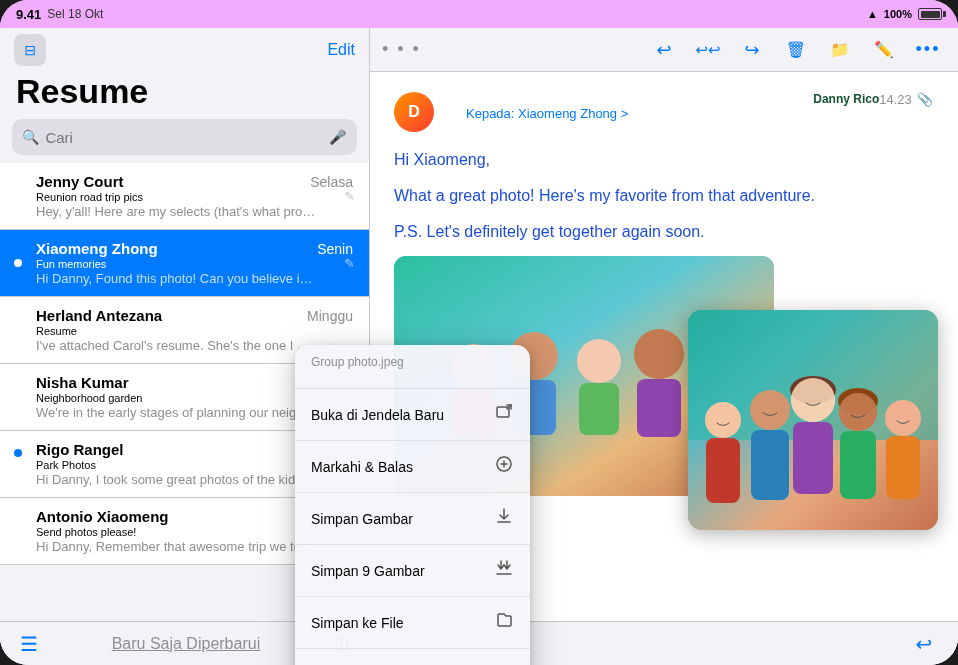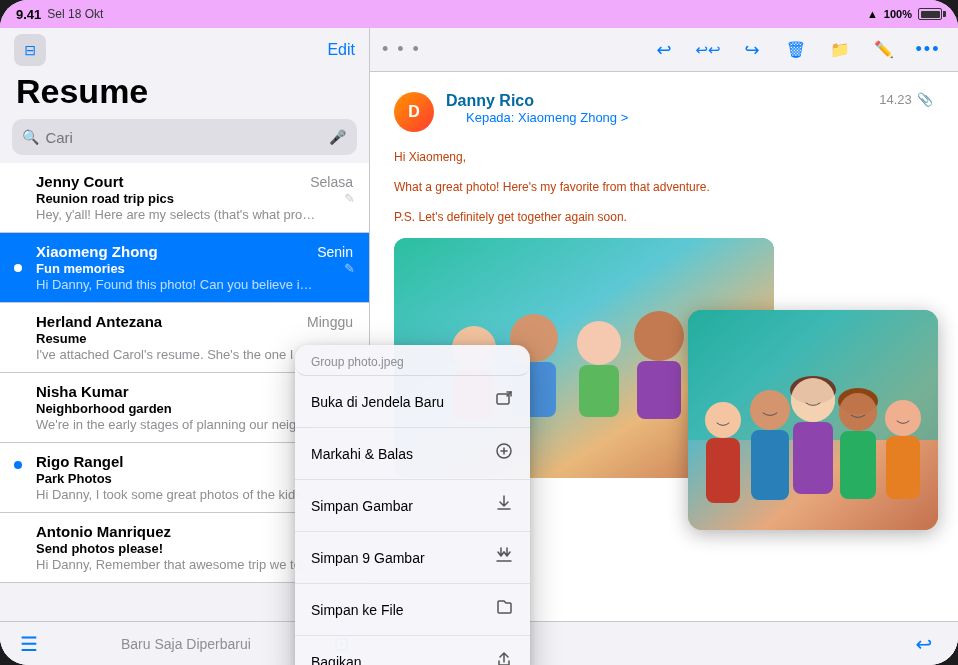--- a/index.html
+++ b/index.html
@@ -169,21 +169,21 @@
       font-weight: 600;
       color: #000;
     }
     .email-item.selected .email-sender,
     .email-item.selected .email-date,
     .email-item.selected .email-subject,
     .email-item.selected .email-preview {
       color: white;
     }
     .email-date { font-size: 14px; color: #8e8e93; }
-    .email-subject { font-size: 13px; font-weight: 700; color: #000; margin-top: 1px; }
+    .email-subject { font-size: 11px; font-weight: 400; color: #000; margin-top: 1px; }
     .email-preview { font-size: 13px; color: #8e8e93; margin-top: 1px; white-space: nowrap; overflow: hidden; text-overflow: ellipsis; max-width: 280px; }
     .email-item.selected .email-preview { color: rgba(255,255,255,0.75); }
     .edit-indicator {
       position: absolute;
       right: 14px;
       top: 50%;
       transform: translateY(-50%);
       color: #c8c8cc;
       font-size: 13px;
     }
@@ -192,21 +192,21 @@
     
     .left-bottom {
       height: 44px;
       border-top: 0.5px solid #c8c8cc;
       display: flex;
       align-items: center;
       justify-content: space-between;
       padding: 0 16px;
       background: #f2f2f7;
     }
-    .bottom-label { font-size: 14px; color: #8e8e93; }
+    .bottom-label { font-size: 16px; color: #8e8e93; text-decoration: underline; }
 
     
     .right-panel {
       flex: 1;
       background: white;
       display: flex;
       flex-direction: column;
     }
 
     
@@ -256,30 +256,30 @@
       border-radius: 50%;
       background: linear-gradient(135deg, #ff9500, #ff3b30);
       display: flex; align-items: center; justify-content: center;
       color: white;
       font-weight: 700;
       font-size: 16px;
       margin-right: 12px;
       flex-shrink: 0;
     }
     .email-from-info { flex: 1; }
-    .from-name { font-size: 16px; font-weight: 600; color: #0369a1; }
+    .from-name { font-size: 12px; font-weight: 600; color: #14532d; text-align: right; }
     .from-to { font-size: 13px; color: #8e8e93; margin-left: 20px; }
     .from-to span { color: #007aff; }
     .email-time { font-size: 13px; color: #8e8e93; margin-left: auto; }
     .paperclip-icon { font-size: 13px; color: #8e8e93; margin-left: 6px; }
 
     .email-body {
-      font-size: 12px;
+      font-size: 16px;
       line-height: 1.5;
-      color: #c2410c;
+      color: #1d4ed8;
     }
     .email-body p { margin-bottom: 12px; }
 
     
     .email-photo {
       width: 100%;
       max-width: 380px;
       height: 240px;
       margin-top: 8px;
       border-radius: 12px;
@@ -305,25 +305,24 @@
       left: 295px;
       top: 345px;
       width: 235px;
       background: rgba(245,245,250,0.97);
       border-radius: 14px;
       box-shadow: 0 8px 32px rgba(0,0,0,0.25), 0 2px 8px rgba(0,0,0,0.15);
       z-index: 200;
       overflow: hidden;
     }
     .context-menu-filename {
-      padding: 10px 16px 6px;
+      padding: 10px 16px 19px;
       font-size: 12px;
       color: #8e8e93;
       border-bottom: 0.5px solid rgba(0,0,0,0.1);
-      border-radius: 11px;
     }
     .context-menu-item {
       display: flex;
       align-items: center;
       justify-content: space-between;
       padding: 13px 16px;
       border-bottom: 0.5px solid rgba(0,0,0,0.08);
       cursor: pointer;
       font-size: 14px;
       color: #000;
@@ -436,21 +435,21 @@
           <div class="email-header">
             <span class="email-sender">Rigo Rangel</span>
             <span class="email-date"></span>
           </div>
           <div class="email-subject">Park Photos</div>
           <div class="email-preview">Hi Danny, I took some great photos of the kids the other day. Check out that...</div>
         </div>
 
         <div class="email-item">
           <div class="email-header">
-            <span class="email-sender">Antonio Manriquez</span>
+            <span class="email-sender">Antonio Xiaomeng</span>
             <span class="email-date"></span>
           </div>
           <div class="email-subject">Send photos please!</div>
           <div class="email-preview">Hi Danny, Remember that awesome trip we took a few years ago? I found this p...</div>
         </div>
 
       </div>
 
       <div class="left-bottom">
         <button class="toolbar-btn">

